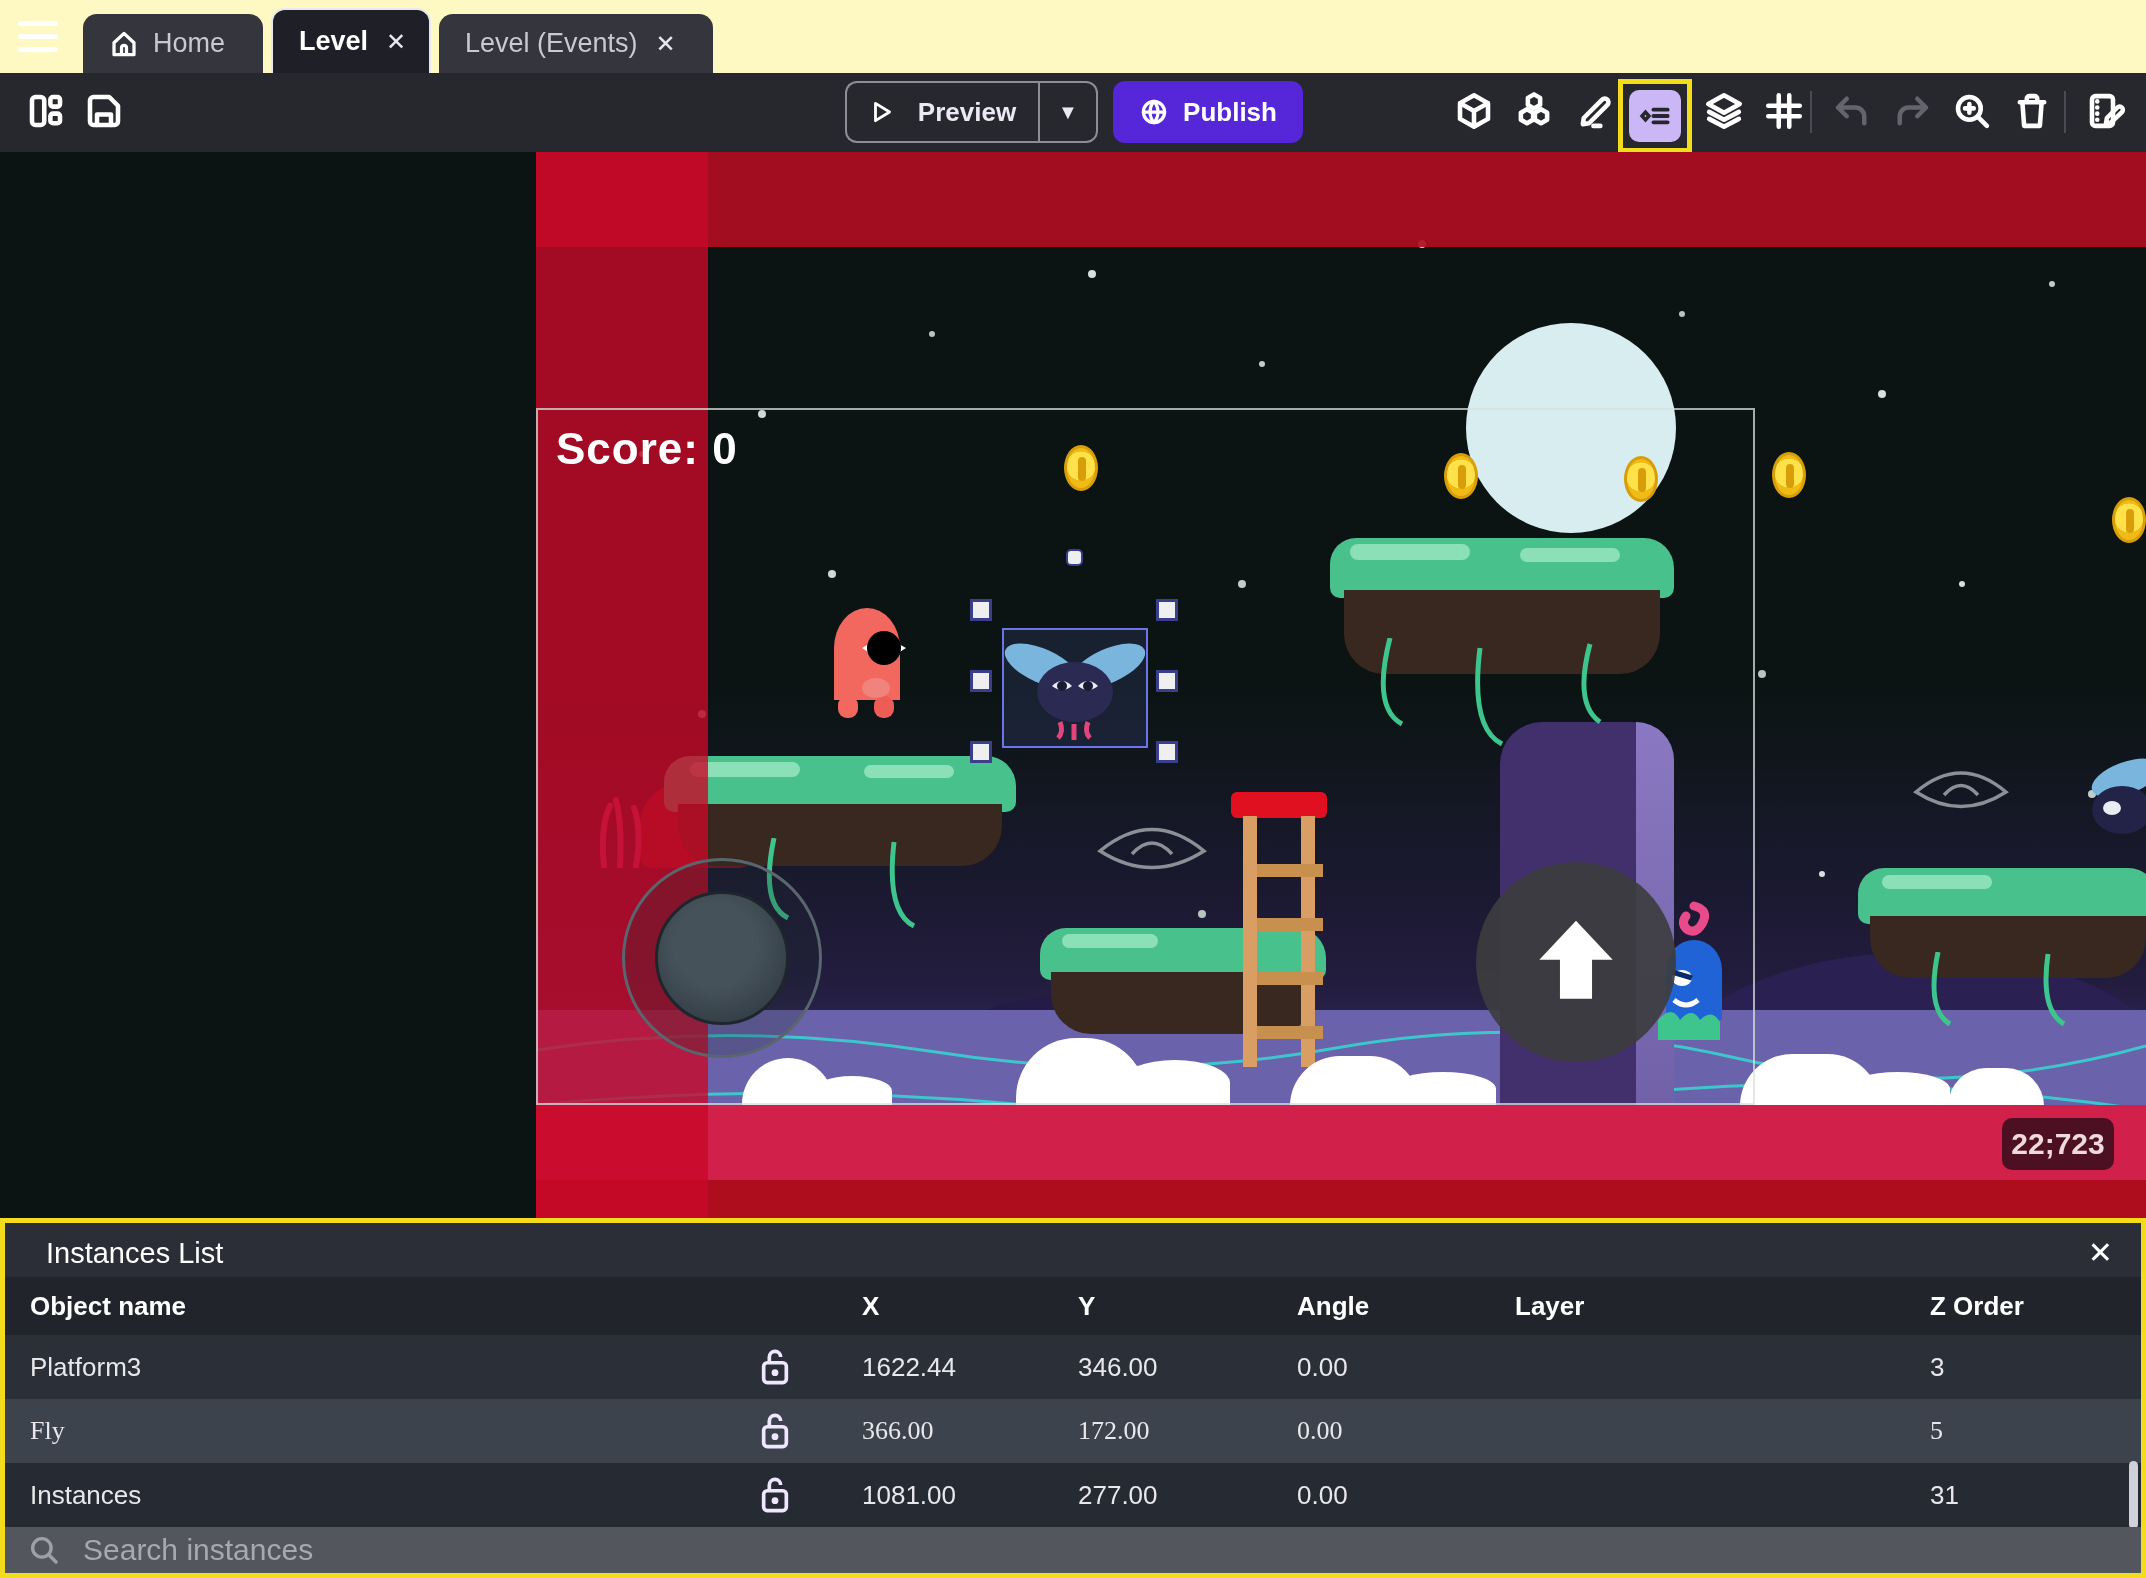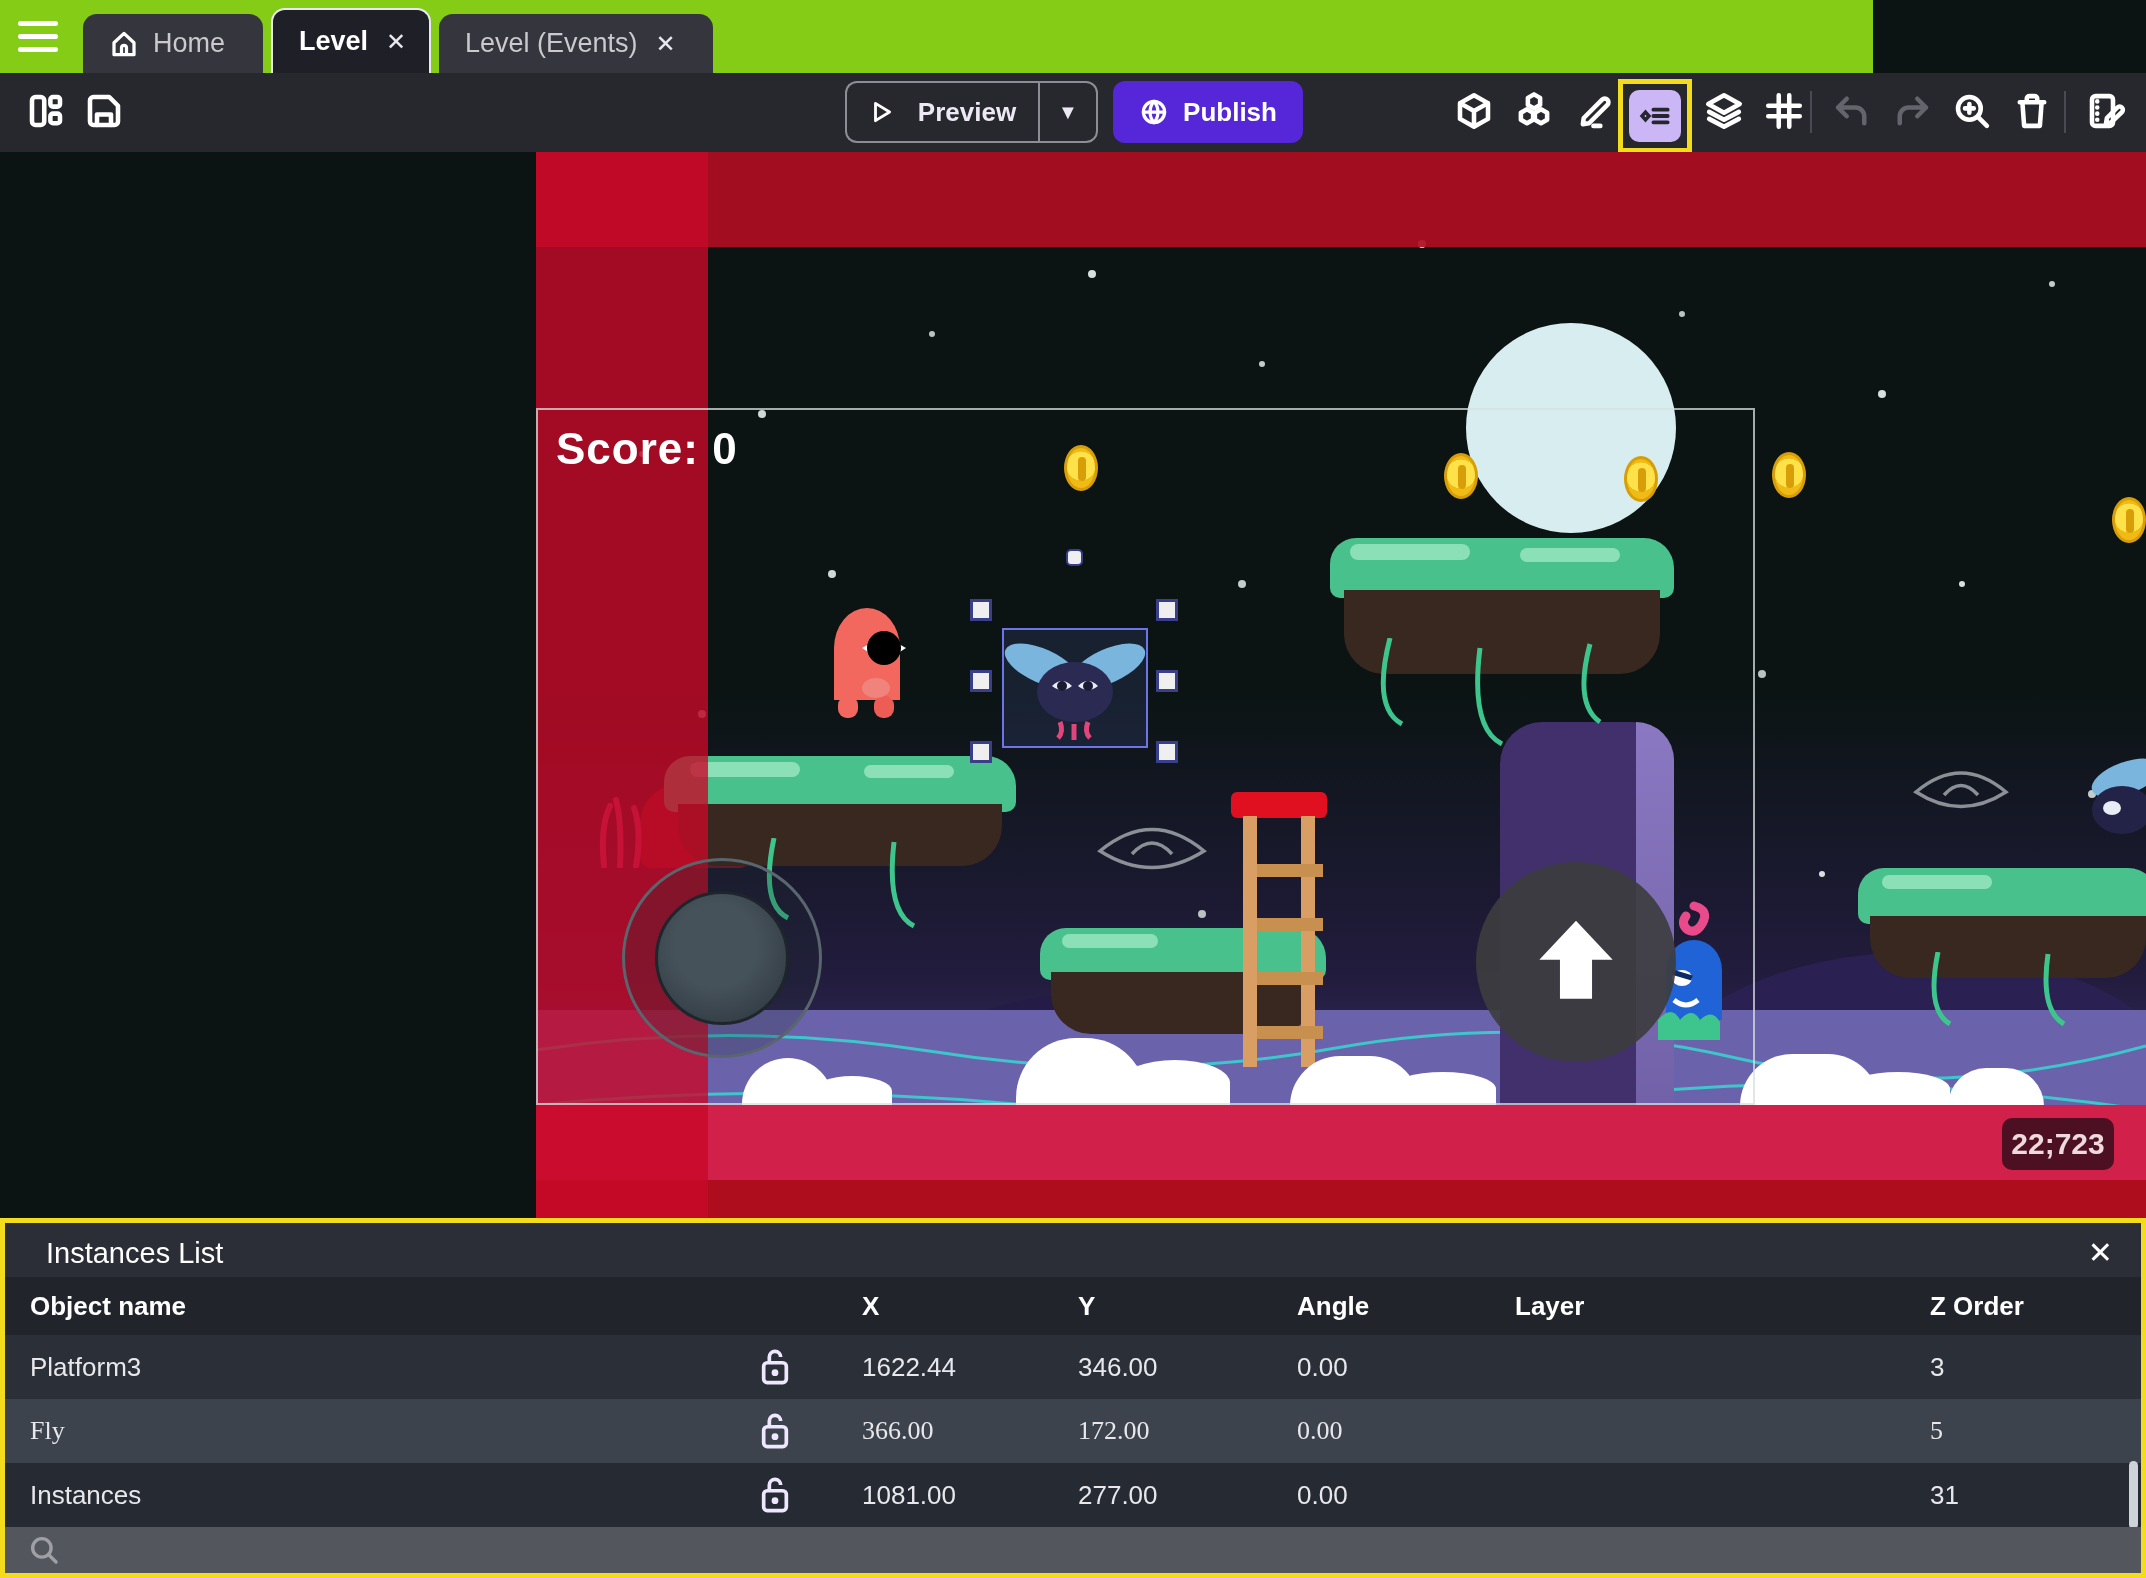--- a/index.html
+++ b/index.html
@@ -1,20 +1,20 @@
 <!DOCTYPE html>
 <html><head>
 <meta charset="utf-8">
 <style>
   * { box-sizing: border-box; margin: 0; padding: 0; }
   body { font-family: "Liberation Sans", sans-serif; background:#000; }
   #stage { position:relative; width:2146px; height:1578px; overflow:hidden; background:#0b1413; }
 
   
-  #tabbar { position:absolute; left:0; top:0; width:1873px; height:73px; background:#84cc16; }
+  #tabbar { position:absolute; left:0; top:0; width:2146px; height:73px; background:#fef9c3; }
   .hamburger { position:absolute; left:18px; top:20px; width:44px; height:34px; cursor:pointer; }
   .hamburger span { position:absolute; left:0; width:40px; height:5px; background:#fff; border-radius:3px; }
   .hamburger span:nth-child(1){top:1px} .hamburger span:nth-child(2){top:14px} .hamburger span:nth-child(3){top:27px}
   .tab { position:absolute; top:14px; height:59px; display:flex; align-items:center; gap:14px;
          padding:0 26px; border-radius:14px 14px 0 0; color:#c9c9ce; font-size:27px; }
   .tab.filled { background:#34353d; }
   .tab.active { top:8px; height:65px; background:#1f1f27; border:2px solid #e8e8ee; border-bottom:none; color:#fff; font-weight:bold; }
   .tab .x { font-size:24px; color:#e8e8ee; font-weight:normal; padding:2px 4px; }
   .homeicon { width:30px; height:30px; }
 
@@ -472,16 +472,17 @@
       <div class="pcell c-z">31</div>
     </div>
 
     <div id="scroll-thumb"></div>
 
     <div id="searchbar">
       <svg width="34" height="34" viewBox="0 0 24 24">
         <circle cx="10.5" cy="10.5" r="6.5" fill="none" stroke="#9fa0a6" stroke-width="2.4"></circle>
         <path d="M15.5 15.5 L20.5 20.5" stroke="#9fa0a6" stroke-width="2.4" stroke-linecap="round"></path>
       </svg>
+      <input id="search-input" type="text" placeholder="Search instances" style="">
     </div>
   </div>
 
 </div>
 
 </body></html>

